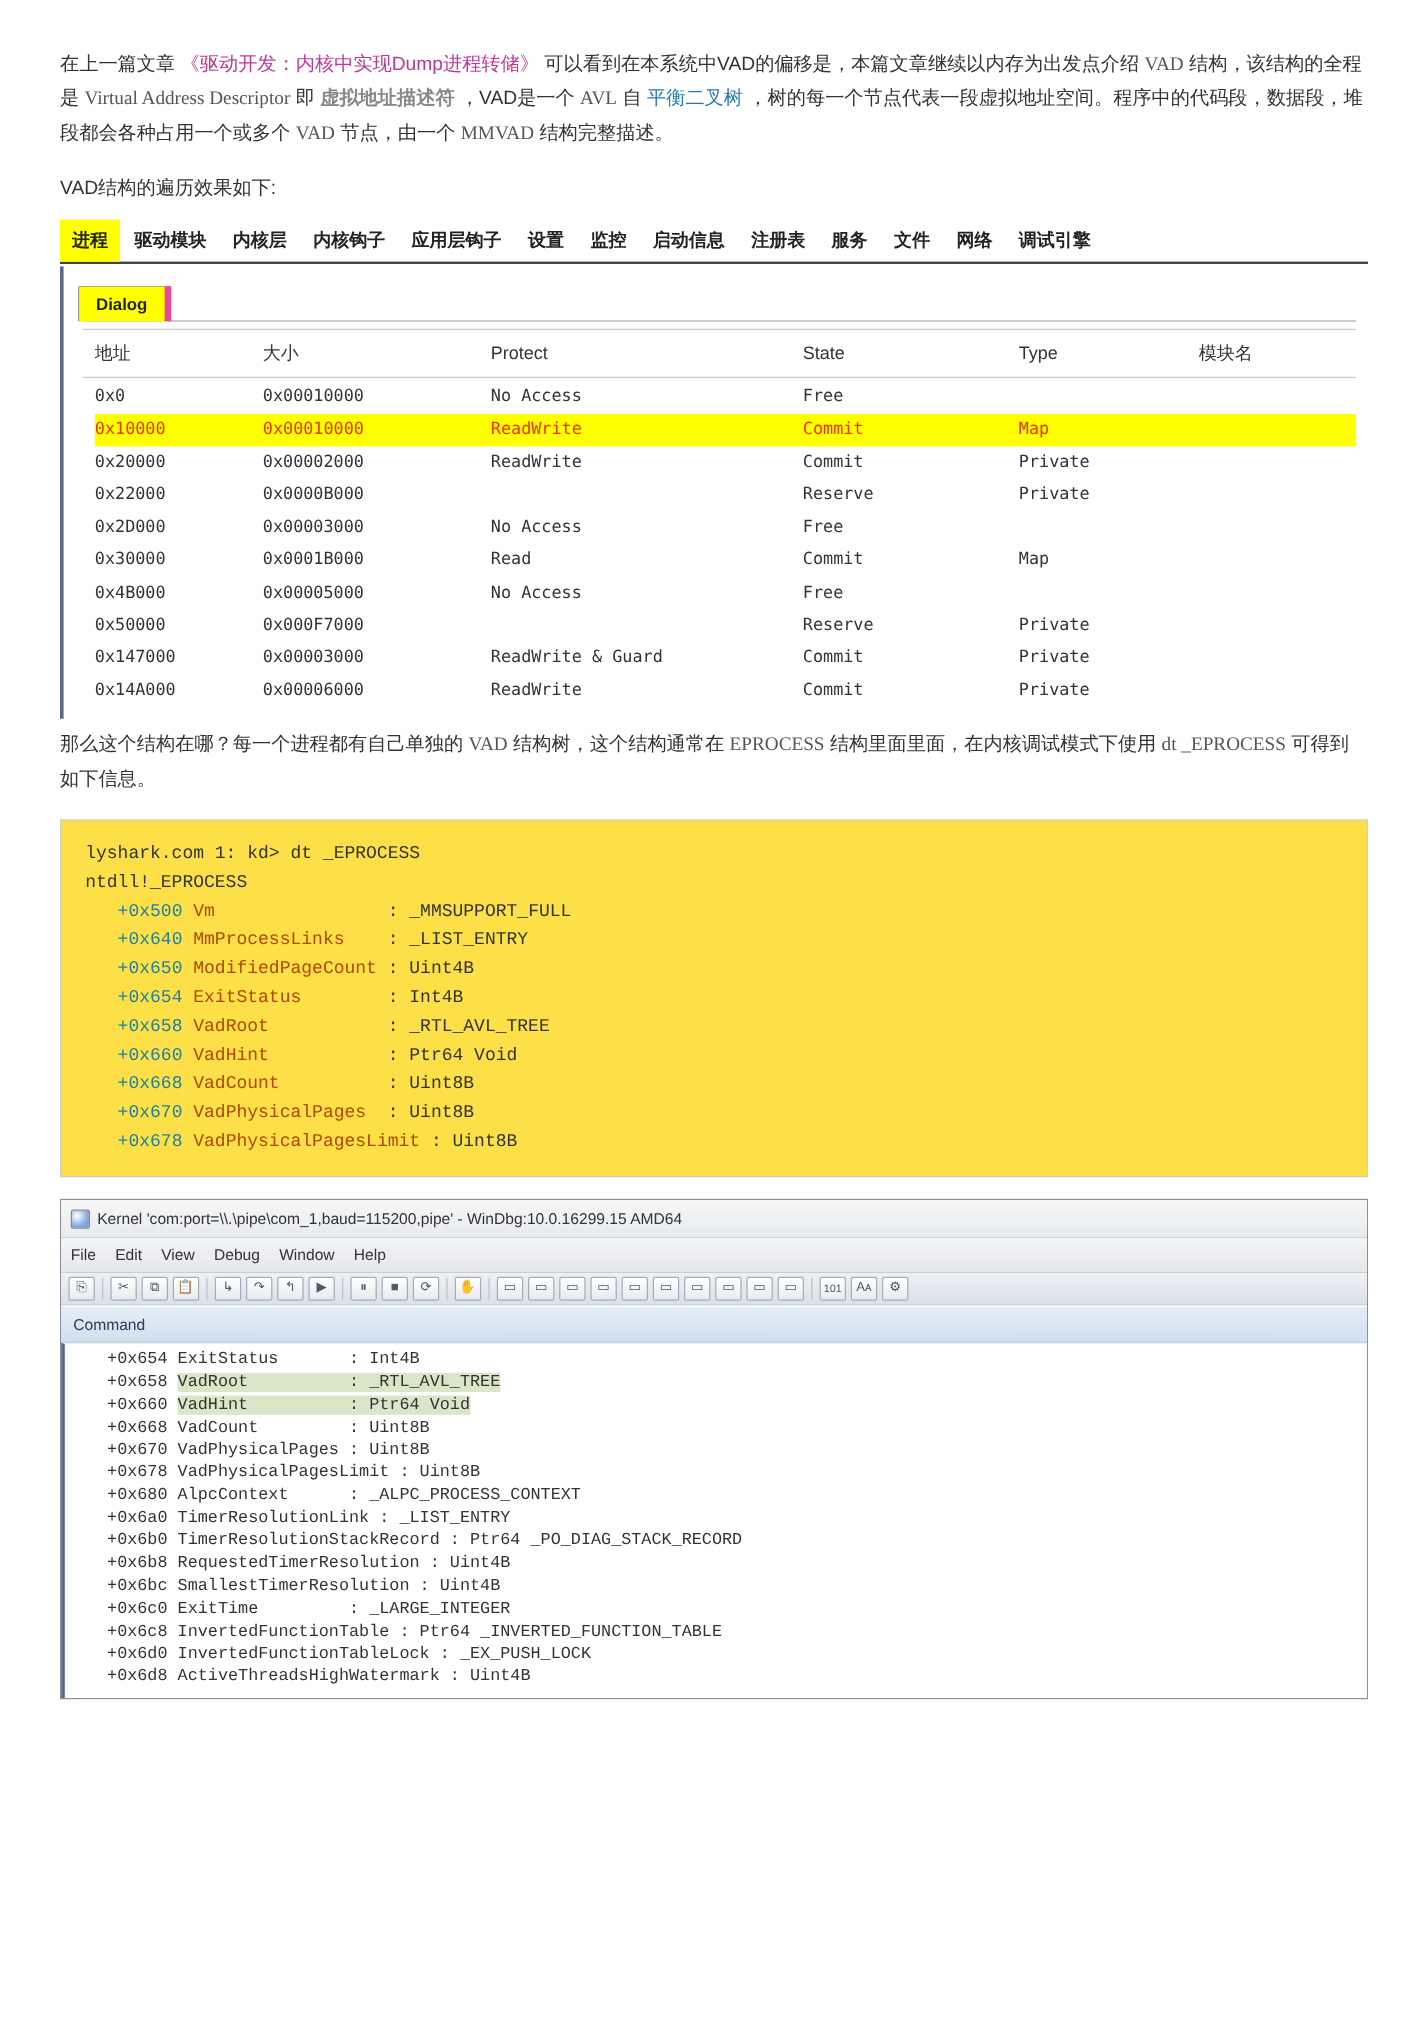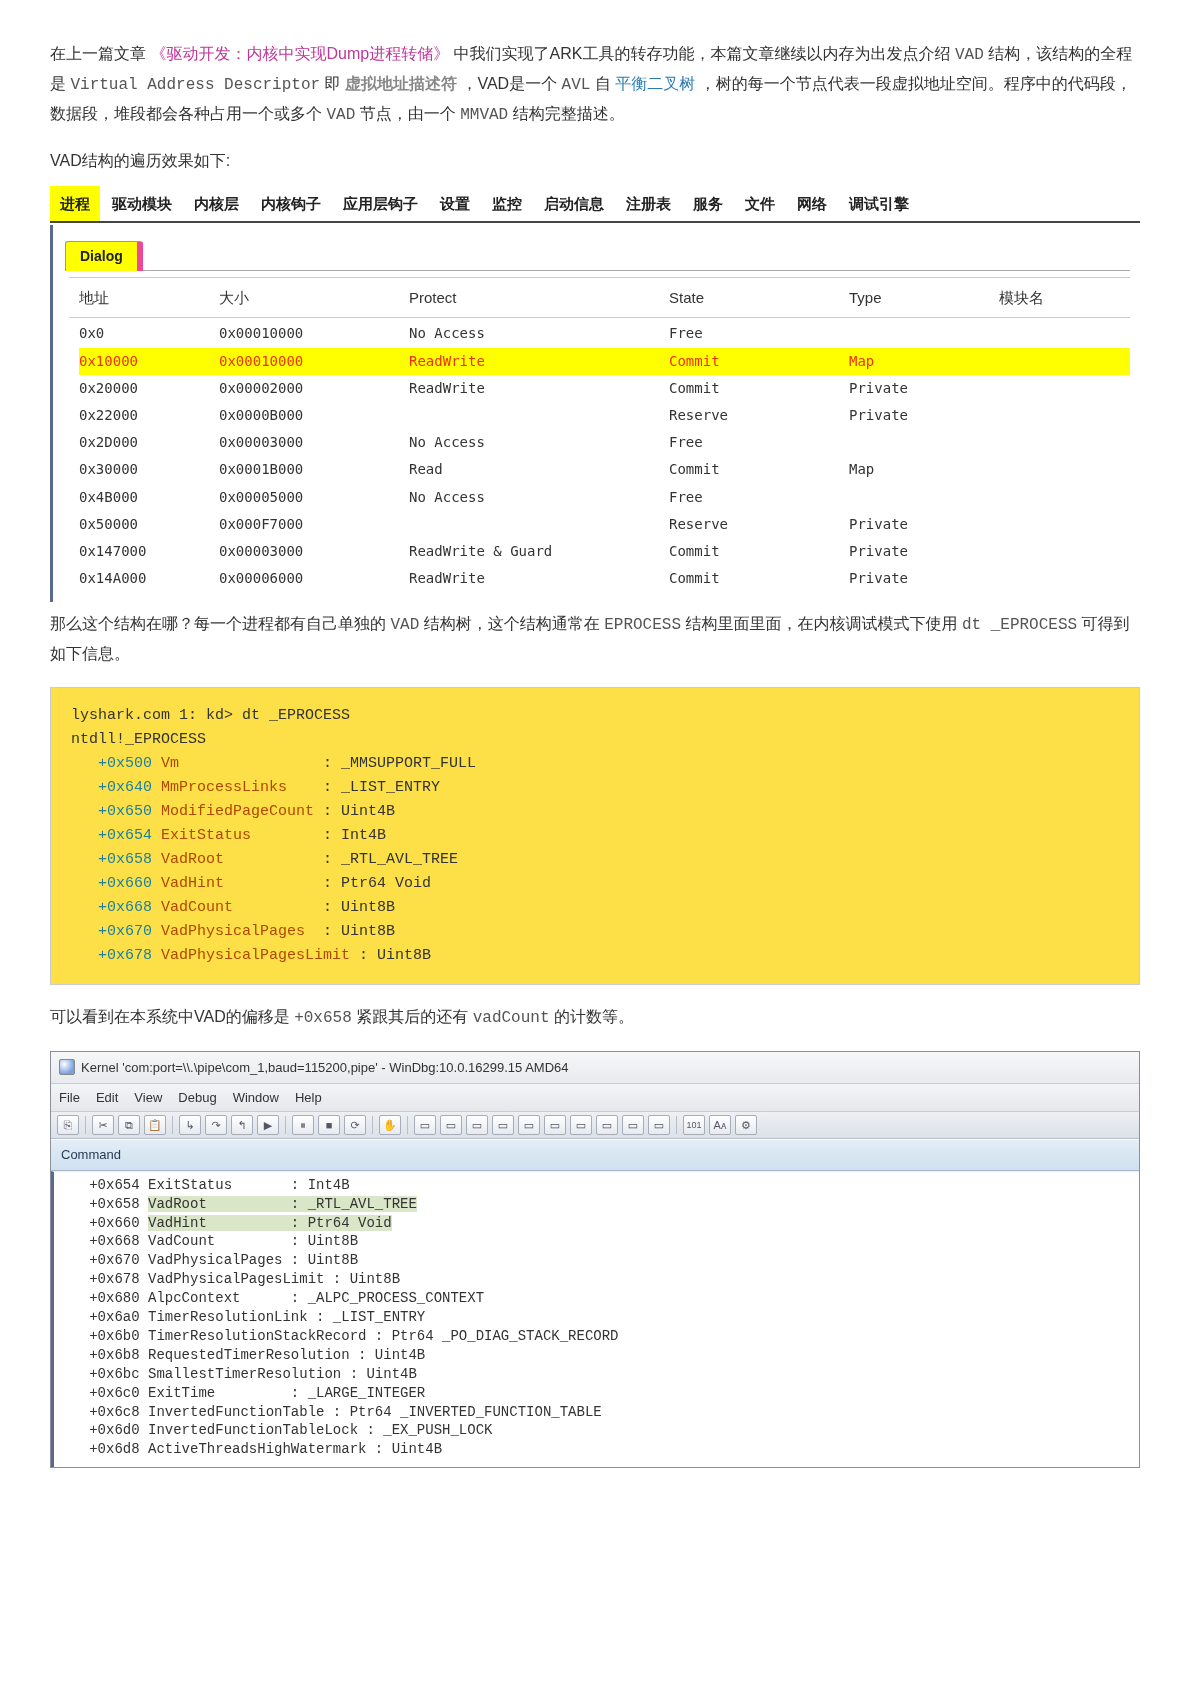--- a/index.html
+++ b/index.html
@@ -14,21 +14,21 @@
   .page {
     width: 1190px;
     box-sizing: border-box;
     padding: 40px 50px 40px 50px;
   }
   .intro { margin-bottom: 18px; }
   .gray { color: #888; font-weight: bold; }
   .blue-link { color: #2a7ab0; }
   .purple-link { color: #c03699; }
   .mono-inline {
-    font-family: Liberation Mono, monospace;
+    font-family: Liberation Serif, serif;
     color: #555;
   }
   .sub-title { margin: 12px 0 8px 0; }
 
   
   .tabs-row {
     display: flex;
     align-items: flex-end;
     gap: 2px;
     border-bottom: 2px solid #444;
@@ -189,21 +189,21 @@
   .cmd-body .hl-dbg { background: #d9e6c7; }
 </style>
 </head>
 <body>
 
 <div class="page">
 
   <div class="intro">
     <span>在上一篇文章 </span>
     <span class="purple-link">《驱动开发：内核中实现Dump进程转储》</span>
-    <span> 中我们实现了ARK工具的转存功能，本篇文章继续以内存为出发点介绍 </span>
+    <span> 可以看到在本系统中VAD的偏移是，本篇文章继续以内存为出发点介绍 </span>
     <span class="mono-inline">VAD</span>
     <span> 结构，该结构的全程是 </span>
     <span class="mono-inline">Virtual Address Descriptor</span>
     <span> 即 </span>
     <span class="gray">虚拟地址描述符</span>
     <span> ，VAD是一个 </span>
     <span class="mono-inline">AVL</span>
     <span> 自 </span>
     <span class="blue-link">平衡二叉树</span>
     <span> ，树的每一个节点代表一段虚拟地址空间。程序中的代码段，数据段，堆段都会各种占用一个或多个 </span>
@@ -345,27 +345,20 @@
    <span class="kw-num">+0x640</span> <span class="kw-name">MmProcessLinks</span>    : _LIST_ENTRY
    <span class="kw-num">+0x650</span> <span class="kw-name">ModifiedPageCount</span> : Uint4B
    <span class="kw-num">+0x654</span> <span class="kw-name">ExitStatus</span>        : Int4B
    <span class="kw-num">+0x658</span> <span class="kw-name">VadRoot</span>           : _RTL_AVL_TREE
    <span class="kw-num">+0x660</span> <span class="kw-name">VadHint</span>           : Ptr64 Void
    <span class="kw-num">+0x668</span> <span class="kw-name">VadCount</span>          : Uint8B
    <span class="kw-num">+0x670</span> <span class="kw-name">VadPhysicalPages</span>  : Uint8B
    <span class="kw-num">+0x678</span> <span class="kw-name">VadPhysicalPagesLimit</span> : Uint8B
 </div>
 
-  <div>
-    <span>可以看到在本系统中VAD的偏移是 </span>
-    <span class="mono-inline">+0x658</span>
-    <span> 紧跟其后的还有 </span>
-    <span class="mono-inline">vadCount</span>
-    <span> 的计数等。</span>
-  </div>
 
   <div class="windbg">
     <div class="windbg-title">
       <span class="dot"></span>
       <span>Kernel 'com:port=\\.\pipe\com_1,baud=115200,pipe' - WinDbg:10.0.16299.15 AMD64</span>
     </div>
     <div class="menubar">
       <span>File</span>
       <span>Edit</span>
       <span>View</span>

